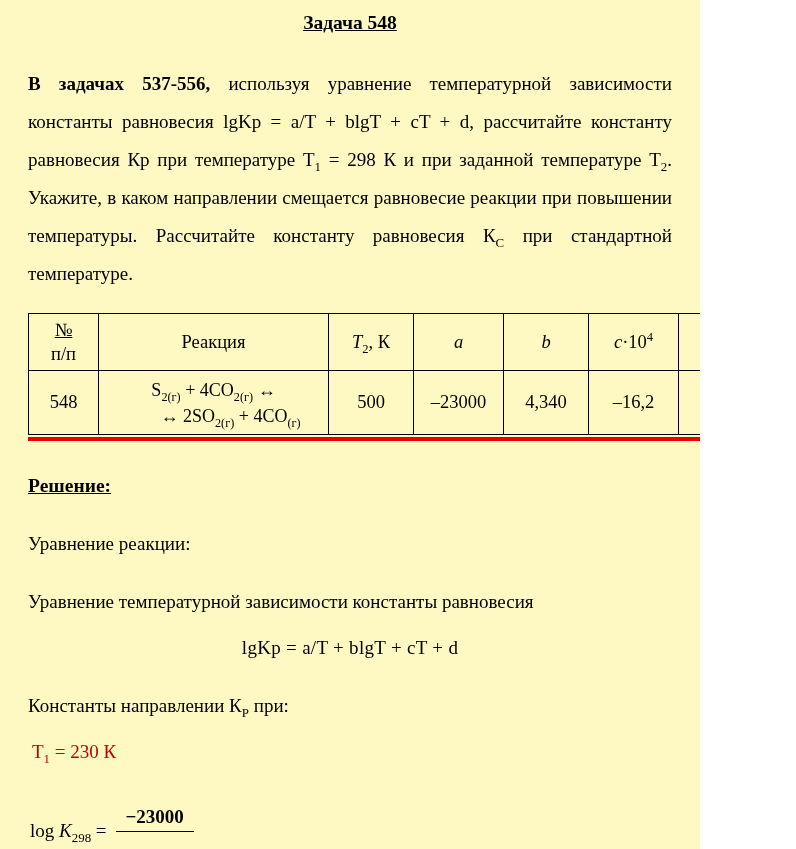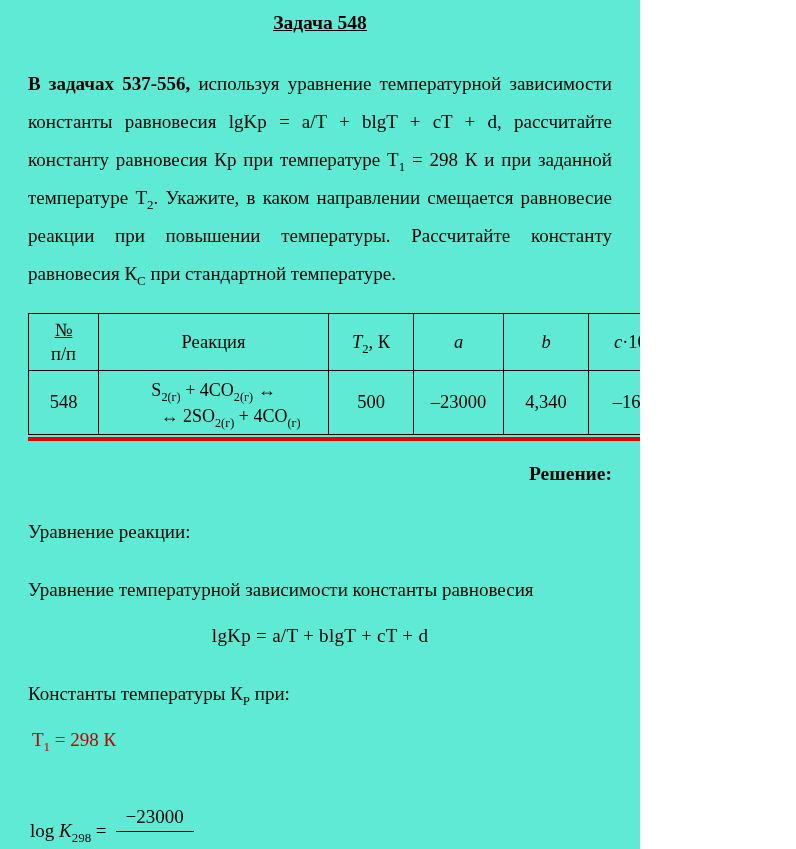--- a/index.html
+++ b/index.html
@@ -3,23 +3,23 @@
 <meta charset="utf-8">
 <style>
   :root{
     --red-line:#e80000;
     --red-text:#c00000;
   }
   *{ box-sizing:border-box; }
   html,body{ margin:0; padding:0; background:#ffffff; }
   .page{
     position:relative;
-    width:640px; height:849px;
+    width:700px; height:849px;
     overflow:hidden;
-    background:#5eead4;
+    background:#fef9c3;
     color:#000;
     font-family:"Liberation Serif","DejaVu Serif",serif;
     font-size:19px;
     padding:10px 28px 0 28px;
   }
   sub,sup{ font-size:0.68em; line-height:0; }
   b{ font-weight:bold; }
   i{ font-style:italic; }
 
   .title{
@@ -58,24 +58,25 @@
   .rx2{ margin-left:34px; }
   .u-line{ text-decoration:underline; }
 
   .red-line{
     width:740px; height:4px;
     background:var(--red-line);
     margin-top:2px;
   }
 
   .sol-heading{
-    text-align:right;
+    text-align:left;
     font-weight:bold;
+    text-decoration:underline;
     font-size:19.5px;
-    margin-top:22px;
+    margin-top:34px;
   }
   .label{ margin-top:36px; }
   .eq-centered{
     text-align:center;
     margin-top:24px;
     font-size:19px;
     letter-spacing:0.3px;
   }
   .red-t1{
     margin-top:24px;
@@ -94,20 +95,21 @@
   }
   .frac{
     display:inline-flex;
     flex-direction:column;
     align-items:center;
   }
   .frac .num{
     border-bottom:1.6px solid #000;
     padding:0 10px 3px 10px;
     line-height:22px;
+    font-weight:bold;
   }
   .frac .den{
     height:24px; min-width:52px;
   }
 </style>
 </head>
 <body>
 
 <div class="page">
 
@@ -157,23 +159,23 @@
 
   <div class="sol-heading">Решение:</div>
 
   <div class="label">Уравнение реакции:</div>
 
 
   <div class="label">Уравнение температурной зависимости константы равновесия</div>
 
   <div class="eq-centered">lgKp = a/T + blgT + cT + d</div>
 
-  <div class="label"><span>Константы температуры К</span><sub>Р</sub><span> при:</span></div>
+  <div class="label"><span>Константы направлении К</span><sub>Р</sub><span> при:</span></div>
 
-  <div class="red-t1"><span>Т</span><sub>1</sub><span> = 298 К</span></div>
+  <div class="red-t1"><span>Т</span><sub>1</sub><span> = 230 К</span></div>
 
   <div class="eq3">
     <span><span>log </span><i>K</i><sub>298</sub><span> =</span></span>
     <span class="frac">
       <span class="num">−23000</span>
       <span class="den"></span>
     </span>
   </div>
 
 </div>

